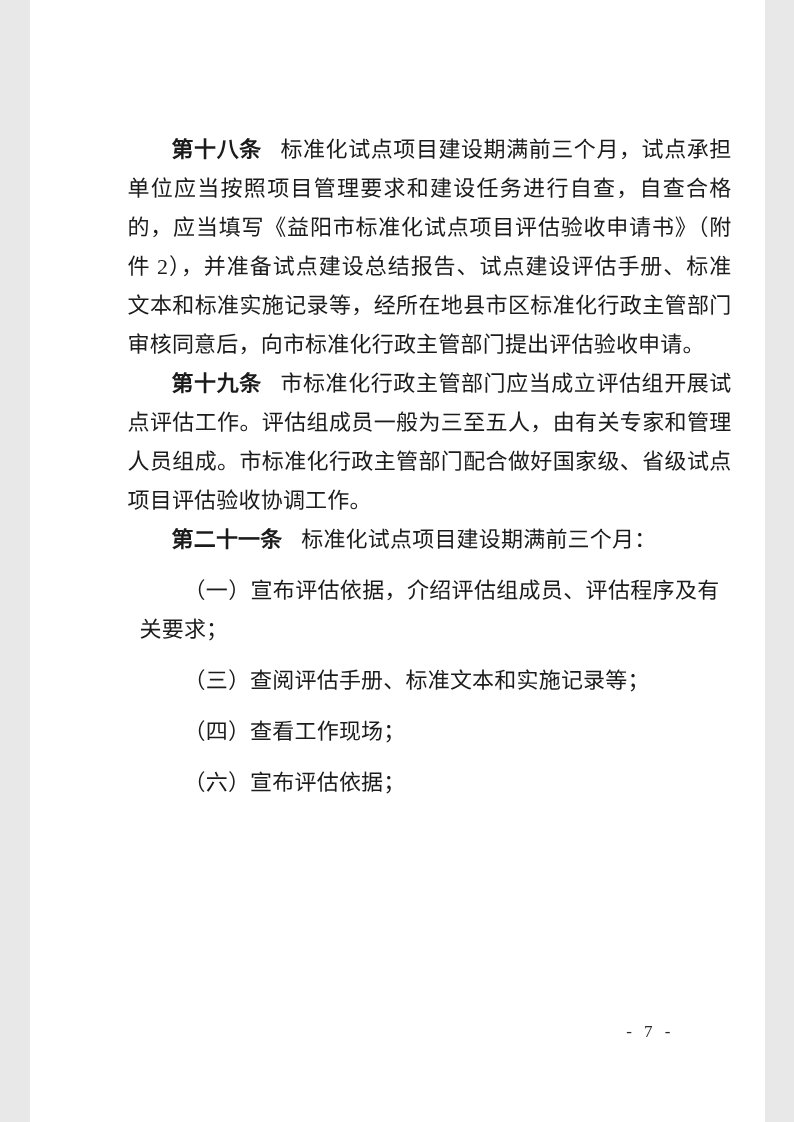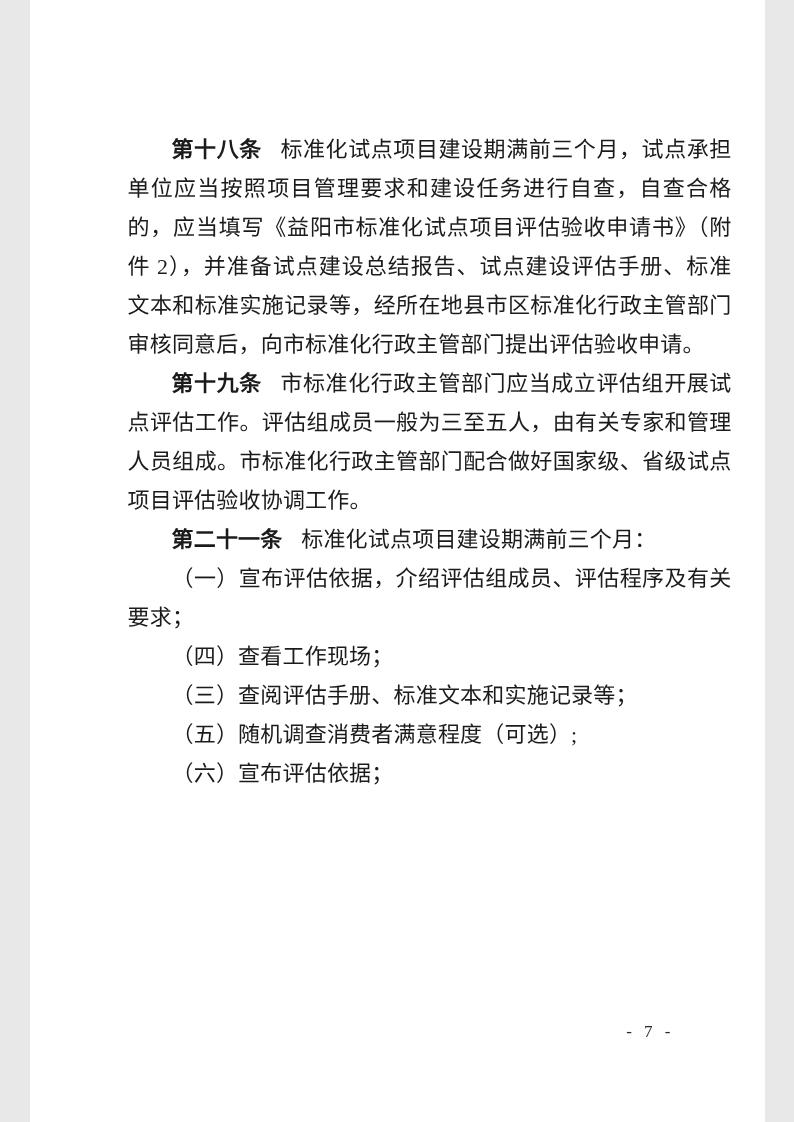--- a/index.html
+++ b/index.html
@@ -30,21 +30,21 @@
   }
   .para {
     margin: 0;
     text-indent: 2em;
   }
   .article-heading {
     font-weight: bold;
     margin-right: 0.85em;
   }
   .item {
-    margin: 0;
+    margin: 12px;
     text-indent: 2em;
   }
   .page-number {
     position: absolute;
     top: 1022px;
     right: 90px;
     font-size: 17px;
     letter-spacing: 4px;
     color: #2a2a2a;
     font-family: "Liberation Serif", "DejaVu Serif", serif;
@@ -57,21 +57,20 @@
   <div class="content">
 
     <p class="para"><span class="article-heading">第十八条</span><span>标准化试点项目建设期满前三个月，试点承担单位应当按照项目管理要求和建设任务进行自查，自查合格的，应当填写《益阳市标准化试点项目评估验收申请书》（附件 2），并准备试点建设总结报告、试点建设评估手册、标准文本和标准实施记录等，经所在地县市区标准化行政主管部门审核同意后，向市标准化行政主管部门提出评估验收申请。</span></p>
 
     <p class="para"><span class="article-heading">第十九条</span><span>市标准化行政主管部门应当成立评估组开展试点评估工作。评估组成员一般为三至五人，由有关专家和管理人员组成。市标准化行政主管部门配合做好国家级、省级试点项目评估验收协调工作。</span></p>
 
 
     <p class="para"><span class="article-heading">第二十一条</span><span>标准化试点项目建设期满前三个月：</span></p>
 
     <p class="item">（一）宣布评估依据，介绍评估组成员、评估程序及有关要求；</p>
+    <p class="item">（三）查阅评估手册、标准文本和实施记录等；</p>
     <p class="item">（四）查看工作现场；</p>
-    <p class="item">（三）查阅评估手册、标准文本和实施记录等；</p>
-    <p class="item">（五）随机调查消费者满意程度（可选）;</p>
     <p class="item">（六）宣布评估依据；</p>
 
   </div>
 
   <div class="page-number">- 7 -</div>
 </div>
 
 </body></html>

